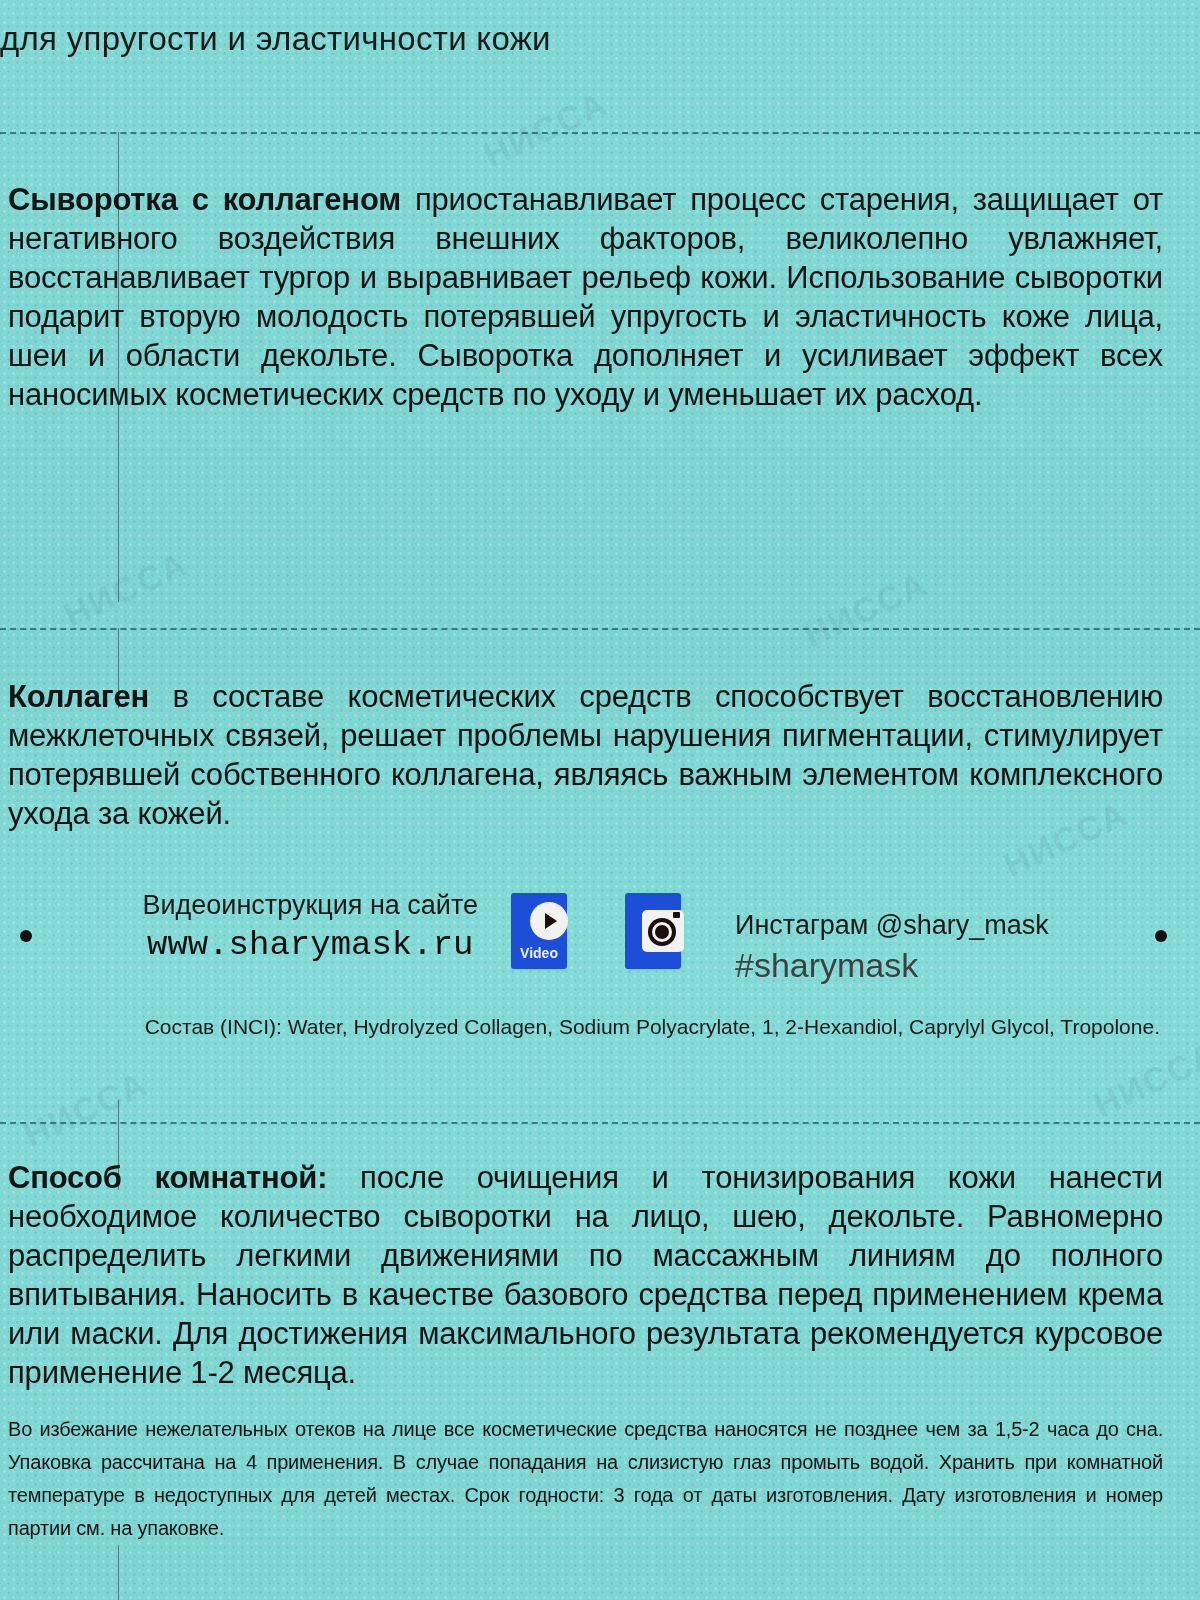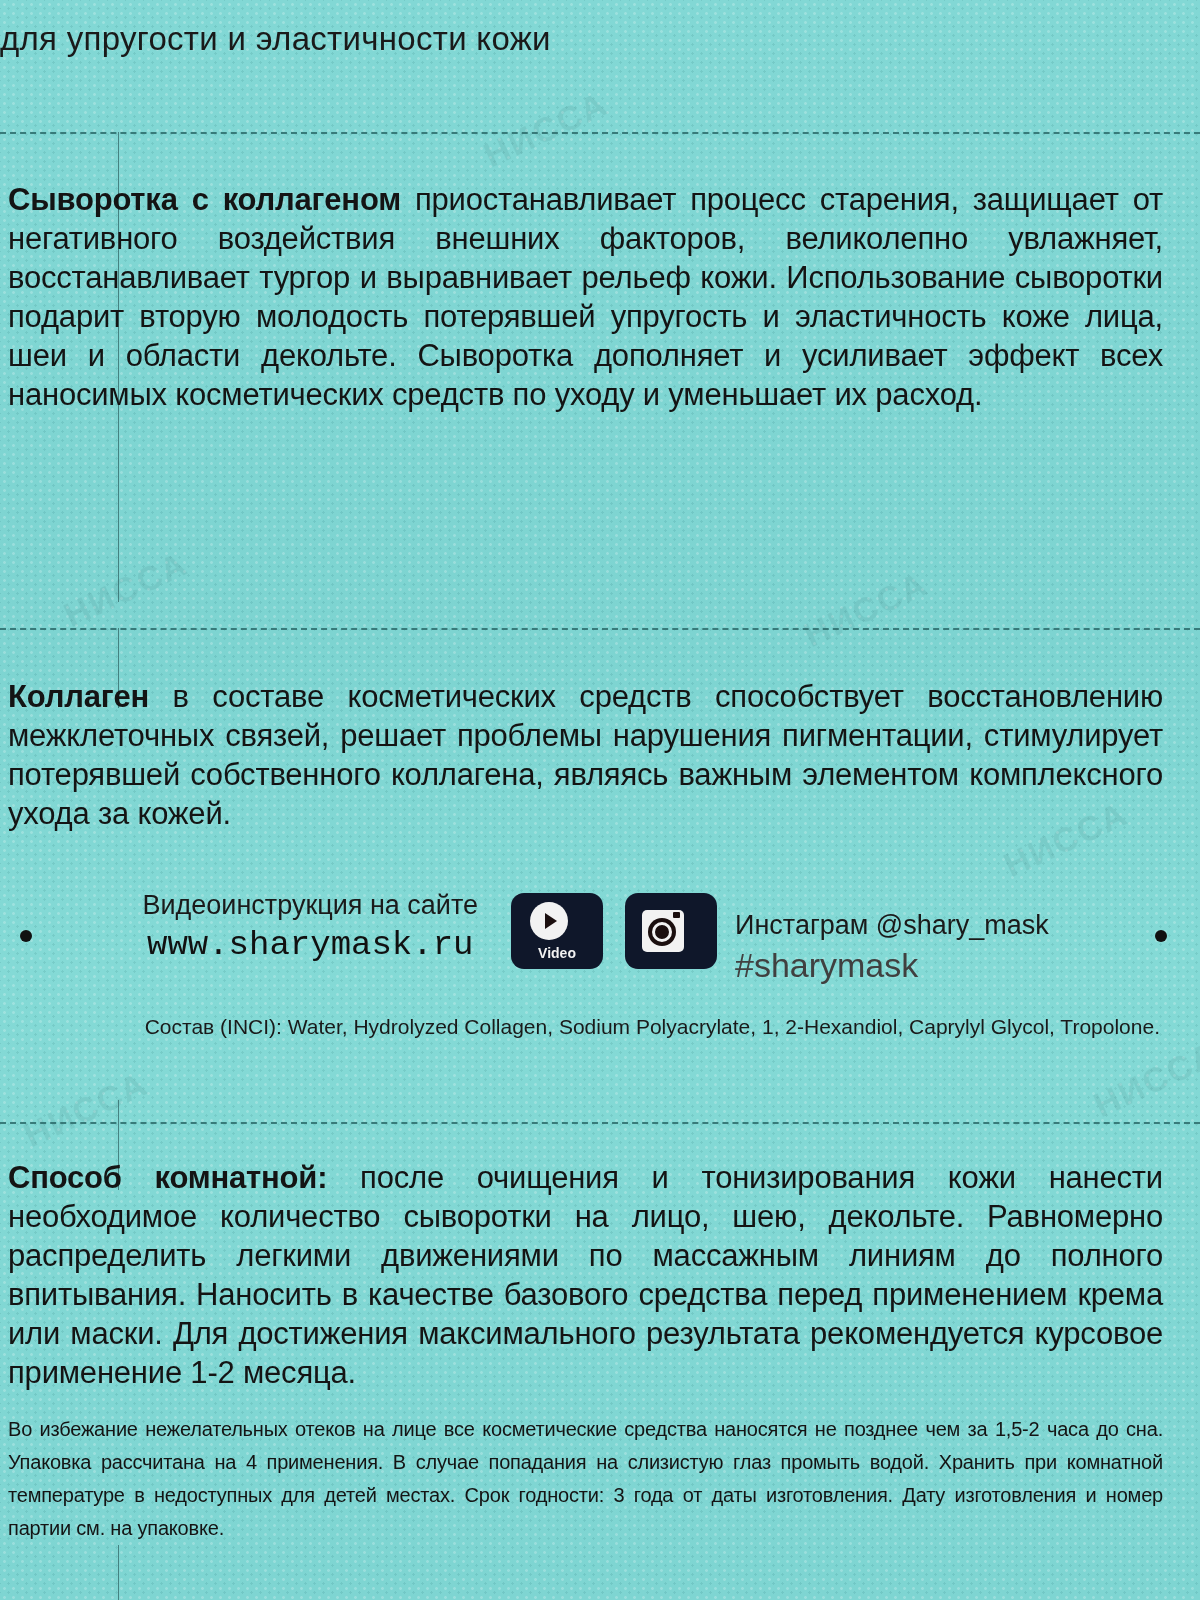--- a/index.html
+++ b/index.html
@@ -76,23 +76,23 @@
       right: 722px;
       top: 2px;
       text-align: center;
     }
     .video-text .small { font-size: 27px; color: #1a1a1a; line-height: 36px; white-space: nowrap; }
     .video-text .big { font-size: 34px; color: #111; line-height: 44px; white-space: nowrap; font-family: Liberation Mono, monospace; }
 
     .icon-box {
       position: absolute;
       top: 8px;
-      width: 92px; height: 76px;
-      border-radius: 13px;
-      background: #0f172a;
+      width: 56px; height: 76px;
+      border-radius: 3px;
+      background: #1d4ed8;
     }
     .icon-box.video { left: 511px; }
     .icon-box.insta { left: 625px; }
     .play-circle {
       position: absolute;
       left: 19px; top: 9px;
       width: 38px; height: 38px; border-radius: 50%;
       background: #f2f2f2;
     }
     .play-tri {

